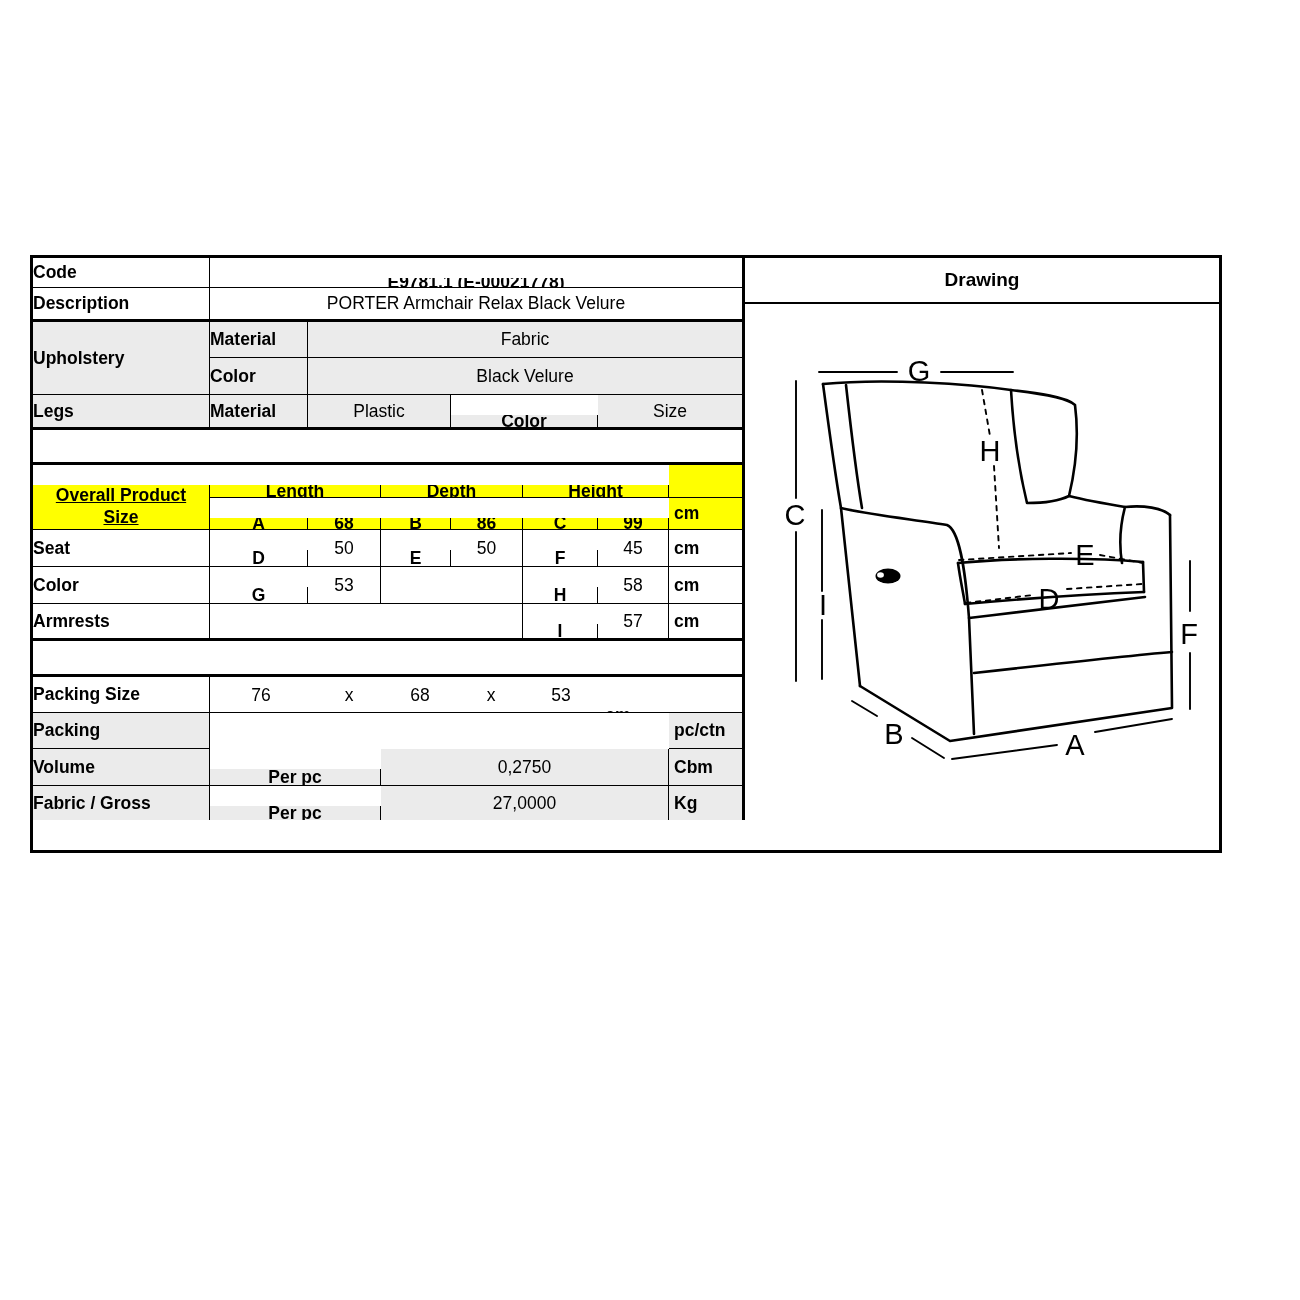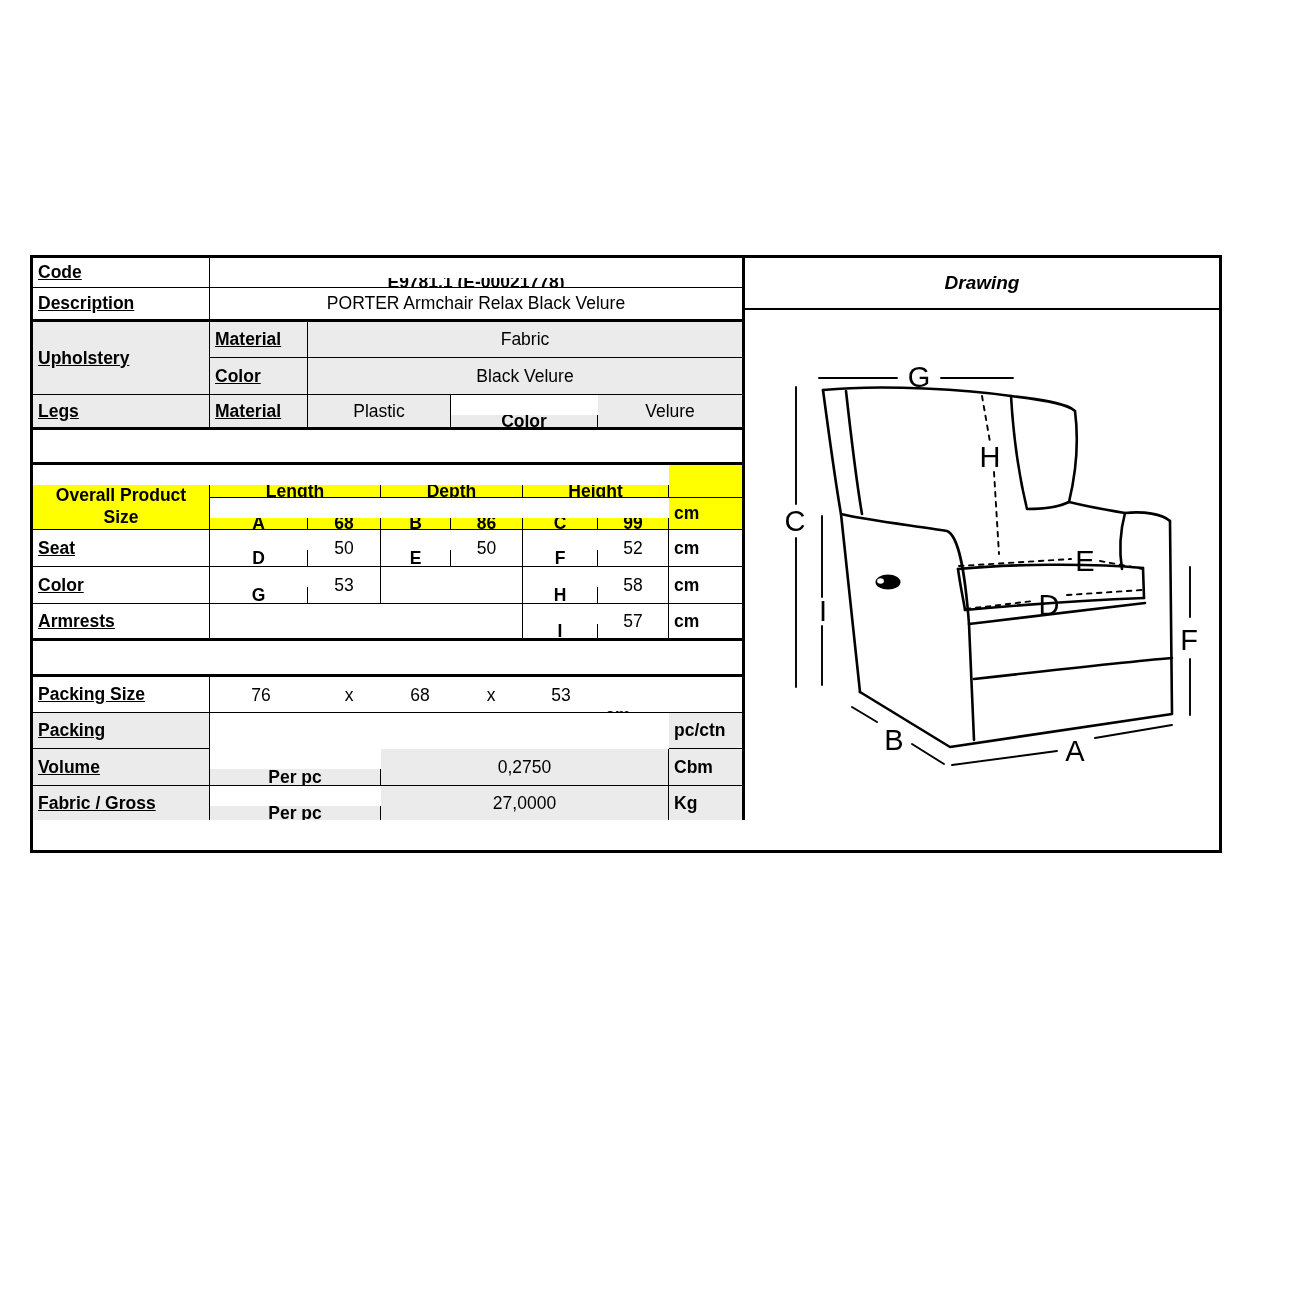--- a/index.html
+++ b/index.html
@@ -10,36 +10,36 @@
   #sheet{position:absolute;left:30px;top:255px;width:1192px;height:598px;
         border:3px solid #000;background:#fff;box-sizing:border-box;}
   
   #left-table{position:absolute;left:0;top:0;display:grid;box-sizing:border-box;
         width:712px;height:562px;border-right:3px solid #000;
         grid-template-columns:177px 98px 73px 70px 72px 75px 71px 73px;
         grid-template-rows:30px 34px 36px 37px 35px 35px 33px 32px 37px 37px 37px 36px 36px 36px 37px 34px;}
   .cell{box-sizing:border-box;border-right:1.5px solid #000;border-bottom:1.5px solid #000;
         display:flex;align-items:center;justify-content:center;font-size:17.5px;
         background:#fff;overflow:hidden;white-space:nowrap;}
-  .lbl{justify-content:flex-start;padding-left:5px;font-weight:bold;text-decoration:underline;}
+  .lbl{justify-content:flex-start;font-weight:bold;}
   .bold{font-weight:bold;margin-top:20px;}
   .shade{background:#ebebeb;}
   .yellow{background:#ffff00;}
   .bb-thick{border-bottom-width:3px;}
   .no-br{border-right:none;}
   .no-bb{border-bottom:none;}
   .unit{justify-content:flex-start;padding-left:5px;font-weight:bold;}
-  .wrap2{white-space:normal;text-align:center;line-height:1.25;padding:4px 14px;}
+  .wrap2{white-space:normal;text-align:center;line-height:1.25;padding:4px 14px;text-decoration:underline;}
   
   .pack-cell{position:relative;}
   .pack-cell span{position:absolute;top:50%;transform:translate(-50%,-50%);}
   
   #right-col{position:absolute;left:712px;top:0;width:474px;height:562px;box-sizing:border-box;}
-  #drawing-header{height:52px;border-bottom:2px solid #000;display:flex;align-items:center;
-        justify-content:center;font-weight:bold;font-size:19px;box-sizing:border-box;font-style:italic;}
+  #drawing-header{height:46px;border-bottom:2px solid #000;display:flex;align-items:center;
+        justify-content:center;font-weight:bold;font-size:19px;box-sizing:border-box;}
   #drawing-area{position:relative;width:474px;height:496px;}
   
   #date-row{position:absolute;left:0;right:0;bottom:0;height:30px;border-top:2.5px solid #000;
         display:flex;align-items:center;justify-content:center;font-weight:bold;
         font-size:17px;box-sizing:border-box;background:#fff;}
   svg text{font-family:"Liberation Sans", sans-serif;font-size:29px;fill:#000;}
 </style>
 </head>
 <body>
 
@@ -59,21 +59,21 @@
       <div class="cell bb-thick no-br" style="grid-column:2/9;grid-row:2">PORTER Armchair Relax Black Velure</div>
       <div class="cell lbl shade" style="grid-column:2;grid-row:3">Material</div>
       <div class="cell shade no-br" style="grid-column:3/9;grid-row:3">Fabric</div>
       <div class="cell lbl shade" style="grid-column:2;grid-row:4">Color</div>
       <div class="cell shade no-br" style="grid-column:3/9;grid-row:4">Black Velure</div>
 
       <div class="cell lbl shade bb-thick" style="grid-column:1;grid-row:5">Legs</div>
       <div class="cell lbl shade bb-thick" style="grid-column:2;grid-row:5">Material</div>
       <div class="cell shade bb-thick" style="grid-column:3/5;grid-row:5">Plastic</div>
       <div class="cell shade bold bb-thick" style="grid-column:5/7;grid-row:5">Color</div>
-      <div class="cell shade bb-thick no-br" style="grid-column:7/9;grid-row:5">Velure</div>
+      <div class="cell shade bb-thick no-br" style="grid-column:7/9;grid-row:5">Size</div>
 
       <div class="cell bb-thick no-br" style="grid-column:1/9;grid-row:6"></div>
 
       <div class="cell yellow bold wrap2" style="grid-column:1;grid-row:7/9">Overall Product Size</div>
       <div class="cell yellow bold" style="grid-column:2/4;grid-row:7">Length</div>
       <div class="cell yellow bold" style="grid-column:4/6;grid-row:7">Depth</div>
       <div class="cell yellow bold" style="grid-column:6/8;grid-row:7">Height</div>
       <div class="cell yellow no-br" style="grid-column:8;grid-row:7"></div>
 
       <div class="cell yellow bold" style="grid-column:2;grid-row:8">A</div>
@@ -83,21 +83,21 @@
       <div class="cell yellow bold" style="grid-column:6;grid-row:8">C</div>
       <div class="cell yellow bold" style="grid-column:7;grid-row:8">99</div>
       <div class="cell yellow unit no-br" style="grid-column:8;grid-row:8">cm</div>
 
       <div class="cell lbl" style="grid-column:1;grid-row:9">Seat</div>
       <div class="cell bold" style="grid-column:2;grid-row:9">D</div>
       <div class="cell" style="grid-column:3;grid-row:9">50</div>
       <div class="cell bold" style="grid-column:4;grid-row:9">E</div>
       <div class="cell" style="grid-column:5;grid-row:9">50</div>
       <div class="cell bold" style="grid-column:6;grid-row:9">F</div>
-      <div class="cell" style="grid-column:7;grid-row:9">52</div>
+      <div class="cell" style="grid-column:7;grid-row:9">45</div>
       <div class="cell unit no-br" style="grid-column:8;grid-row:9">cm</div>
 
       <div class="cell lbl" style="grid-column:1;grid-row:10">Color</div>
       <div class="cell bold" style="grid-column:2;grid-row:10">G</div>
       <div class="cell" style="grid-column:3;grid-row:10">53</div>
       <div class="cell" style="grid-column:4/6;grid-row:10"></div>
       <div class="cell bold" style="grid-column:6;grid-row:10">H</div>
       <div class="cell" style="grid-column:7;grid-row:10">58</div>
       <div class="cell unit no-br" style="grid-column:8;grid-row:10">cm</div>
 

